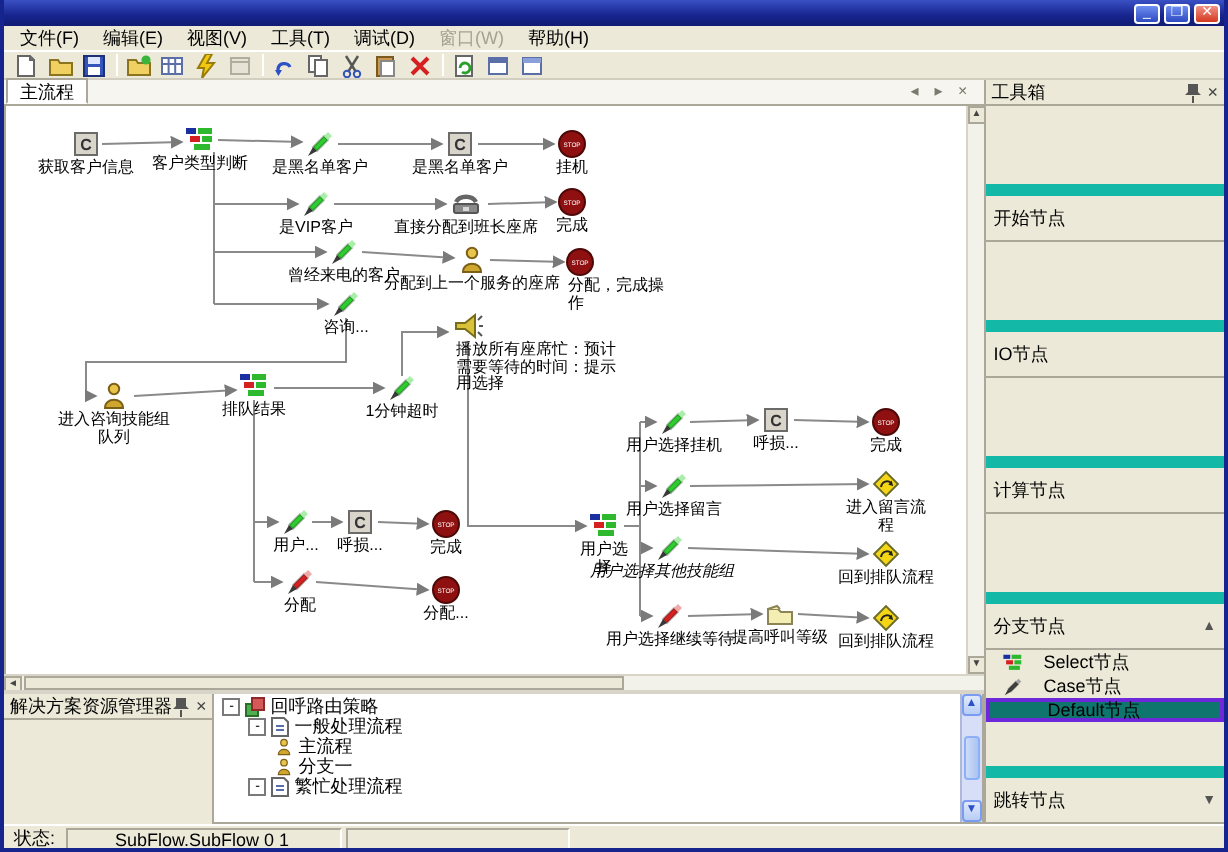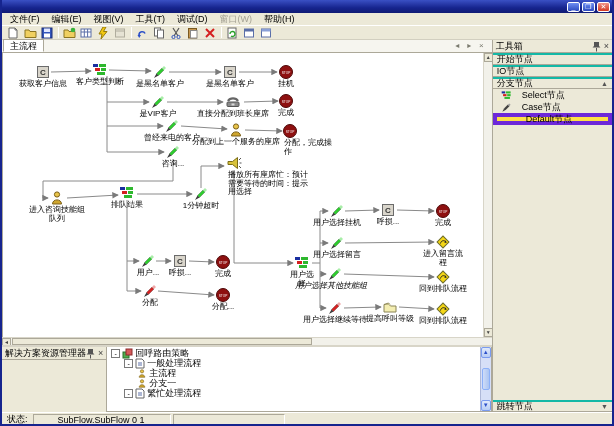--- a/index.html
+++ b/index.html
@@ -53,24 +53,24 @@
   .tree-row{display:flex;align-items:center;height:10px;white-space:nowrap;}
   .expander{width:9px;height:9px;border:1px solid #7a7a7a;background:#fff;font-size:7px;line-height:7px;text-align:center;color:#000;margin-right:2px;flex:none;}
   .tree-icon{margin-right:2px;flex:none;display:flex;}
   
   .xp-scroll{width:11px;background:#d6dff7;border-left:1px solid #aeb8d8;display:flex;flex-direction:column;justify-content:space-between;}
   .xp-btn{height:11px;background:linear-gradient(180deg,#e0e9fb,#b8cdf5);border:1px solid #7a9bef;border-radius:2px;color:#2c50c8;font-size:6px;line-height:9px;text-align:center;}
   .xp-thumb{flex:0 0 22px;margin:1px;background:linear-gradient(90deg,#cfdcf8,#aac4f2);border:1px solid #8cb0f8;border-radius:2px;}
   
   .toolbox{width:121px;border-left:1px solid #aca899;background:#ece9d8;display:flex;flex-direction:column;}
   .toolbox .panel-header{border-bottom:1px solid #aca899;}
-  .tbx-cat{height:12px;display:flex;align-items:center;padding:4px 4px;background:#ece9d8;border-top:2px solid #14b8a6;border-bottom:1px solid #aca899;}
+  .tbx-cat{height:12px;display:flex;align-items:center;padding:11px 4px;background:#ece9d8;border-top:6px solid #14b8a6;border-bottom:1px solid #aca899;margin-top:39px;}
   .tbx-cat .arrow{margin-left:auto;color:#555;font-size:7px;}
   .tbx-item{height:12px;display:flex;align-items:center;padding-left:8px;gap:10px;}
-  .tbx-item.selected{background:#fde047;border:4px solid #6d28d9;}
+  .tbx-item.selected{background:#0f766e;border:2px solid #6d28d9;}
   .tbx-bottom{margin-top:auto;}
   
   .statusbar{height:14px;background:#ece9d8;border-top:1px solid #fff;display:flex;align-items:center;padding:1px 2px;gap:2px;}
   .status-label{padding:0 3px;}
   .status-cell{height:11px;border:1px solid;border-color:#aca899 #fff #fff #aca899;line-height:10px;padding-left:24px;}
   .status-cell.c1{width:138px;}
   .status-cell.c2{width:112px;}
   .status-fill{flex:1;height:11px;}
 </style>
 </head>
@@ -528,20 +528,23 @@
         </div>
       </div>
       <div id="toolbox-body" style="display:flex;flex-direction:column;flex:1;">
           <div class="tbx-cat">
             <span>开始节点</span>
           </div>
           <div class="tbx-cat">
             <span>IO节点</span>
           </div>
           <div class="tbx-cat">
+            <span>计算节点</span>
+          </div>
+          <div class="tbx-cat">
             <span>分支节点</span>
             <span class="arrow">▲</span>
           </div>
           <div class="tbx-item">
             <span style="width: 11px; height: 11px; display: flex;">
               <svg width="11" height="11" viewBox="0 0 16 16">
                 <rect x="1" y="2" width="5" height="3" fill="#1a2fa0"></rect>
                 <rect x="7" y="2" width="7" height="3" fill="#2eb82e"></rect>
                 <rect x="3" y="6" width="5" height="3" fill="#d42020"></rect>
                 <rect x="9" y="6" width="5" height="3" fill="#2eb82e"></rect>

